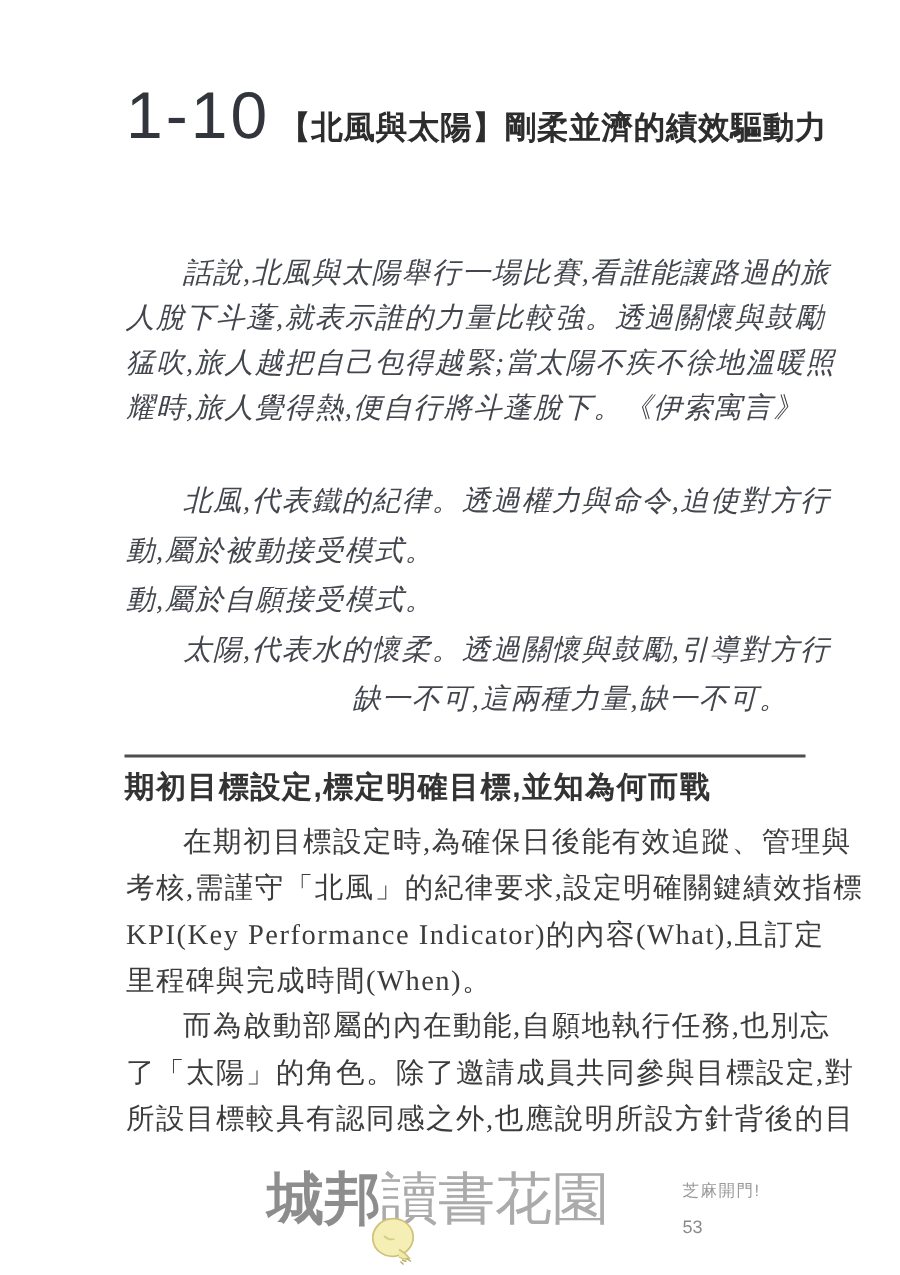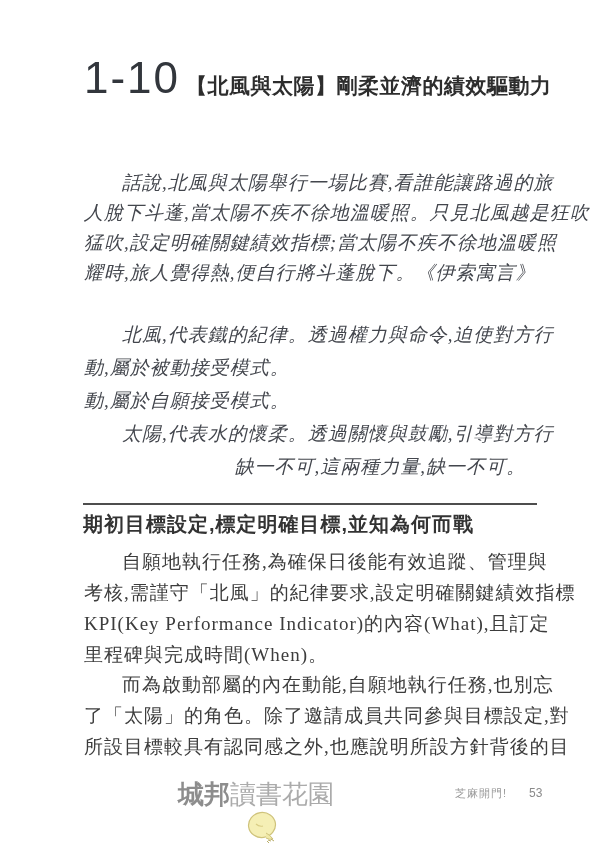--- a/index.html
+++ b/index.html
@@ -99,21 +99,21 @@
     white-space: nowrap;
   }
 
   
   .watermark {
     position: absolute;
     top: 780px;
     left: 178px;
     white-space: nowrap;
     font-family: "Liberation Sans", "DejaVu Sans", sans-serif;
-    font-size: 26px;
+    font-size: 38px;
     line-height: 1.1;
   }
   .brand-bold {
     font-weight: 700;
     color: #8d8d8d;
   }
   .brand-light {
     font-weight: 400;
     color: #ababab;
   }
@@ -123,22 +123,23 @@
     left: 246px;
     width: 38px;
     height: 38px;
   }
   .running-row {
     position: absolute;
     top: 786px;
     left: 455px;
     display: flex;
     align-items: baseline;
-    gap: 22px;
-    font-family: "Liberation Sans", "DejaVu Sans", sans-serif;
+    gap: 10px;
+    font-family: "Liberation Sans", "DejaVu Sans", sans-serif;
+    flex-direction: column;
   }
   .running-title {
     font-size: 11px;
     color: #9a9a9a;
     letter-spacing: 1px;
   }
   .page-number {
     font-size: 12px;
     color: #8a8a8a;
   }
@@ -148,38 +149,38 @@
 
 <div class="page">
 
   <div class="title-row">
     <span class="chapter-number">1-10</span>
     <span class="chapter-name">【北風與太陽】剛柔並濟的績效驅動力</span>
   </div>
 
   <div class="textblock quote">
     <div class="line indent">話說,北風與太陽舉行一場比賽,看誰能讓路過的旅</div>
-    <div class="line">人脫下斗蓬,當太陽不疾不徐地溫暖照。只見北風越是狂吹</div>
-    <div class="line">猛吹,設定明確關鍵績效指標;當太陽不疾不徐地溫暖照</div>
+    <div class="line">人脫下斗蓬,就表示誰的力量比較強。透過關懷與鼓勵</div>
+    <div class="line">猛吹,旅人越把自己包得越緊;當太陽不疾不徐地溫暖照</div>
     <div class="line">耀時,旅人覺得熱,便自行將斗蓬脫下。《伊索寓言》</div>
   </div>
 
   <div class="textblock summary">
     <div class="line indent">北風,代表鐵的紀律。透過權力與命令,迫使對方行</div>
     <div class="line">動,屬於被動接受模式。</div>
     <div class="line">動,屬於自願接受模式。</div>
     <div class="line indent">太陽,代表水的懷柔。透過關懷與鼓勵,引導對方行</div>
     <div class="line indent">缺一不可,這兩種力量,缺一不可。</div>
   </div>
 
   <div class="section-rule"></div>
   <div class="section-heading">期初目標設定,標定明確目標,並知為何而戰</div>
 
   <div class="textblock body1">
-    <div class="line indent">自願地執行任務,為確保日後能有效追蹤、管理與</div>
+    <div class="line indent">在期初目標設定時,為確保日後能有效追蹤、管理與</div>
     <div class="line">考核,需謹守「北風」的紀律要求,設定明確關鍵績效指標</div>
     <div class="line">KPI(Key Performance Indicator)的內容(What),且訂定</div>
     <div class="line">里程碑與完成時間(When)。</div>
   </div>
 
   <div class="textblock body2">
     <div class="line indent">而為啟動部屬的內在動能,自願地執行任務,也別忘</div>
     <div class="line">了「太陽」的角色。除了邀請成員共同參與目標設定,對</div>
     <div class="line">所設目標較具有認同感之外,也應說明所設方針背後的目</div>
   </div>

